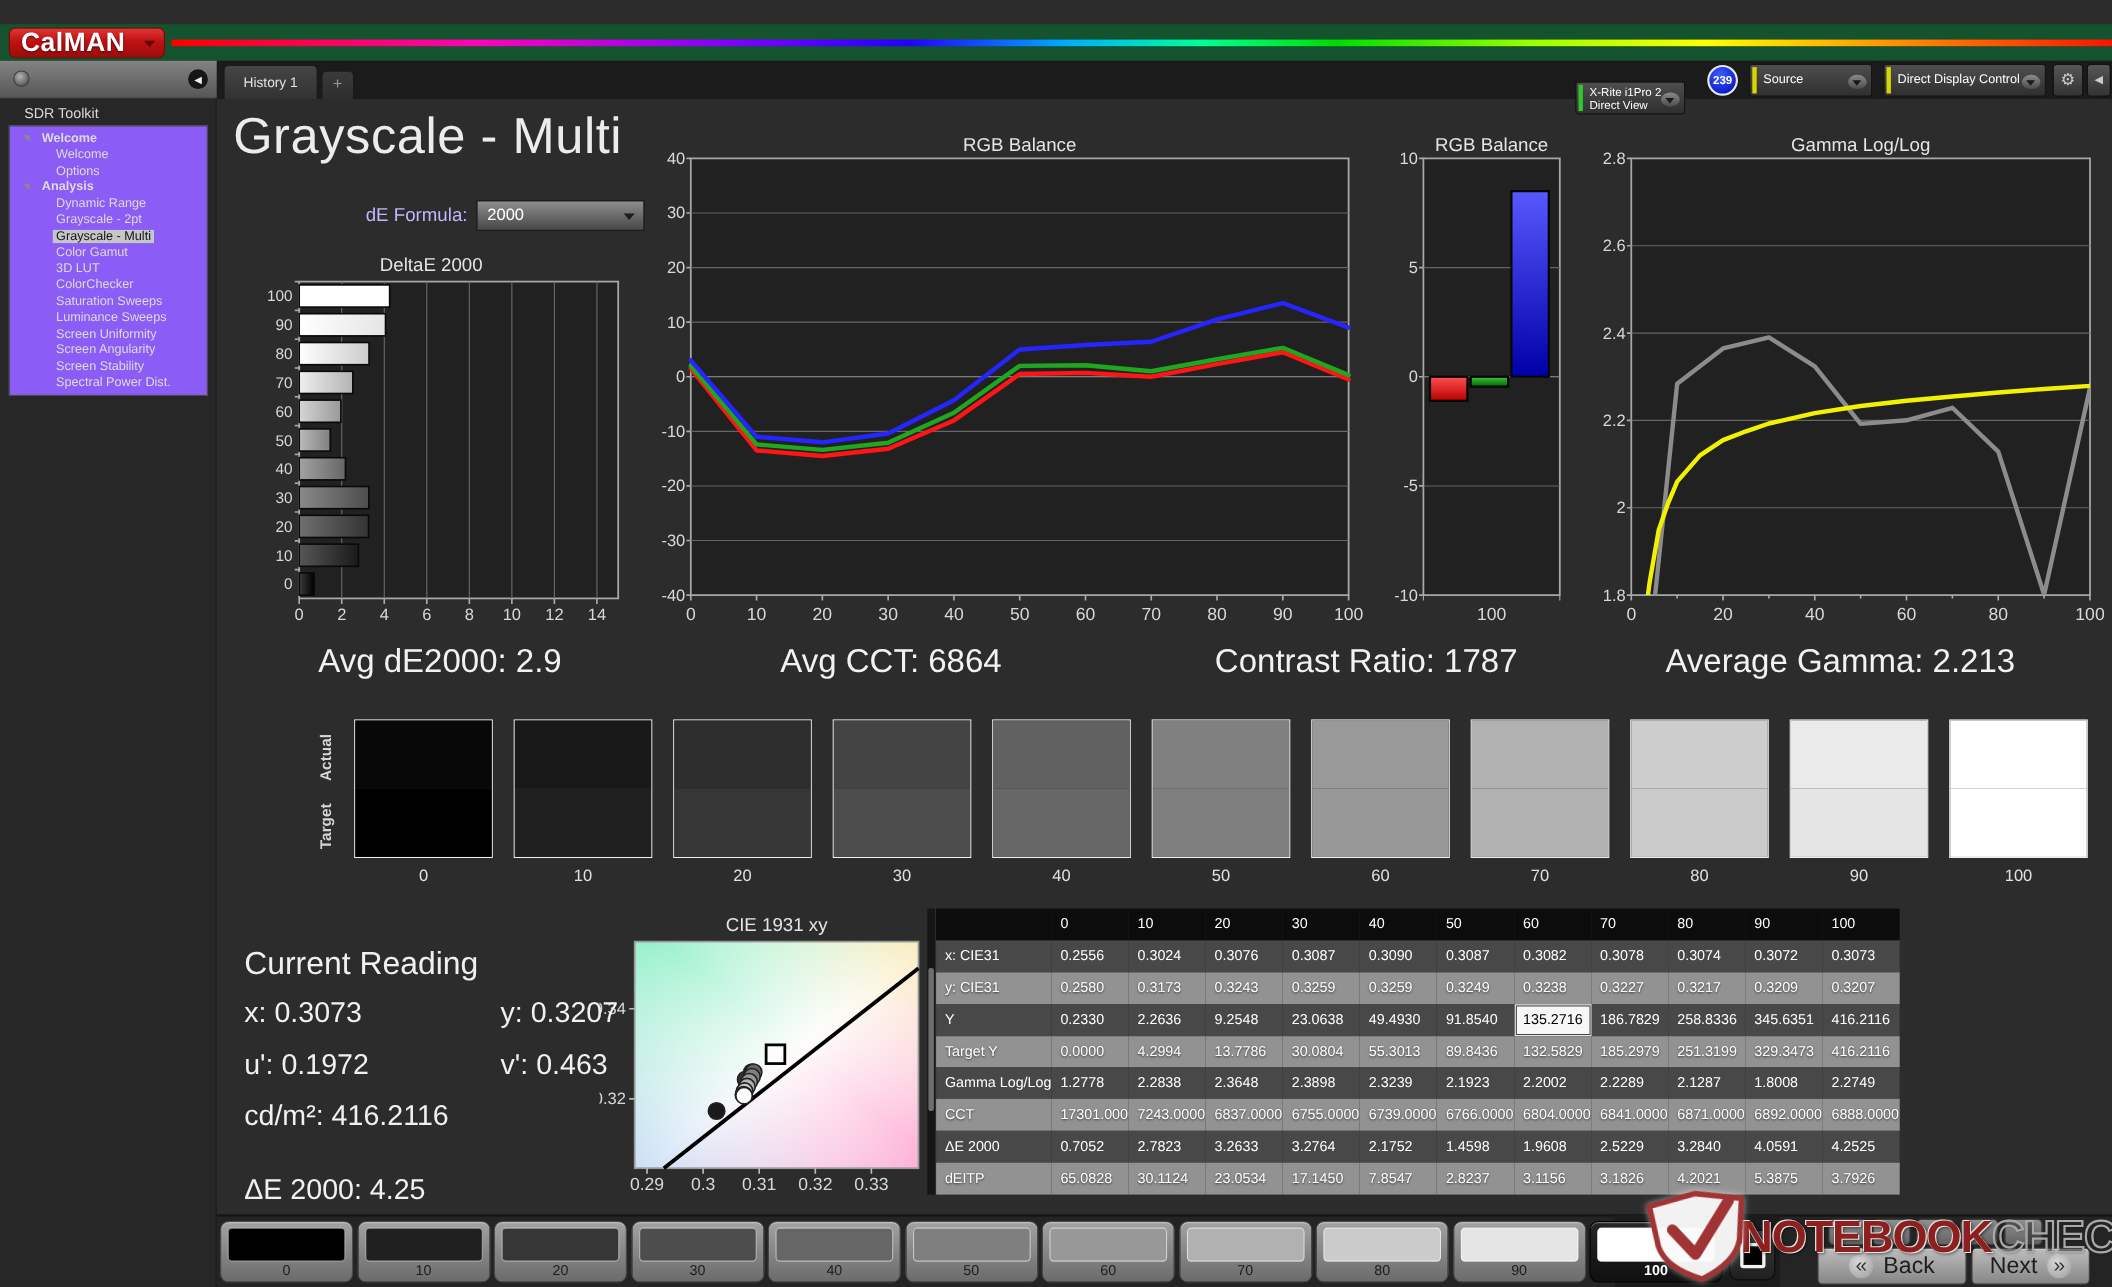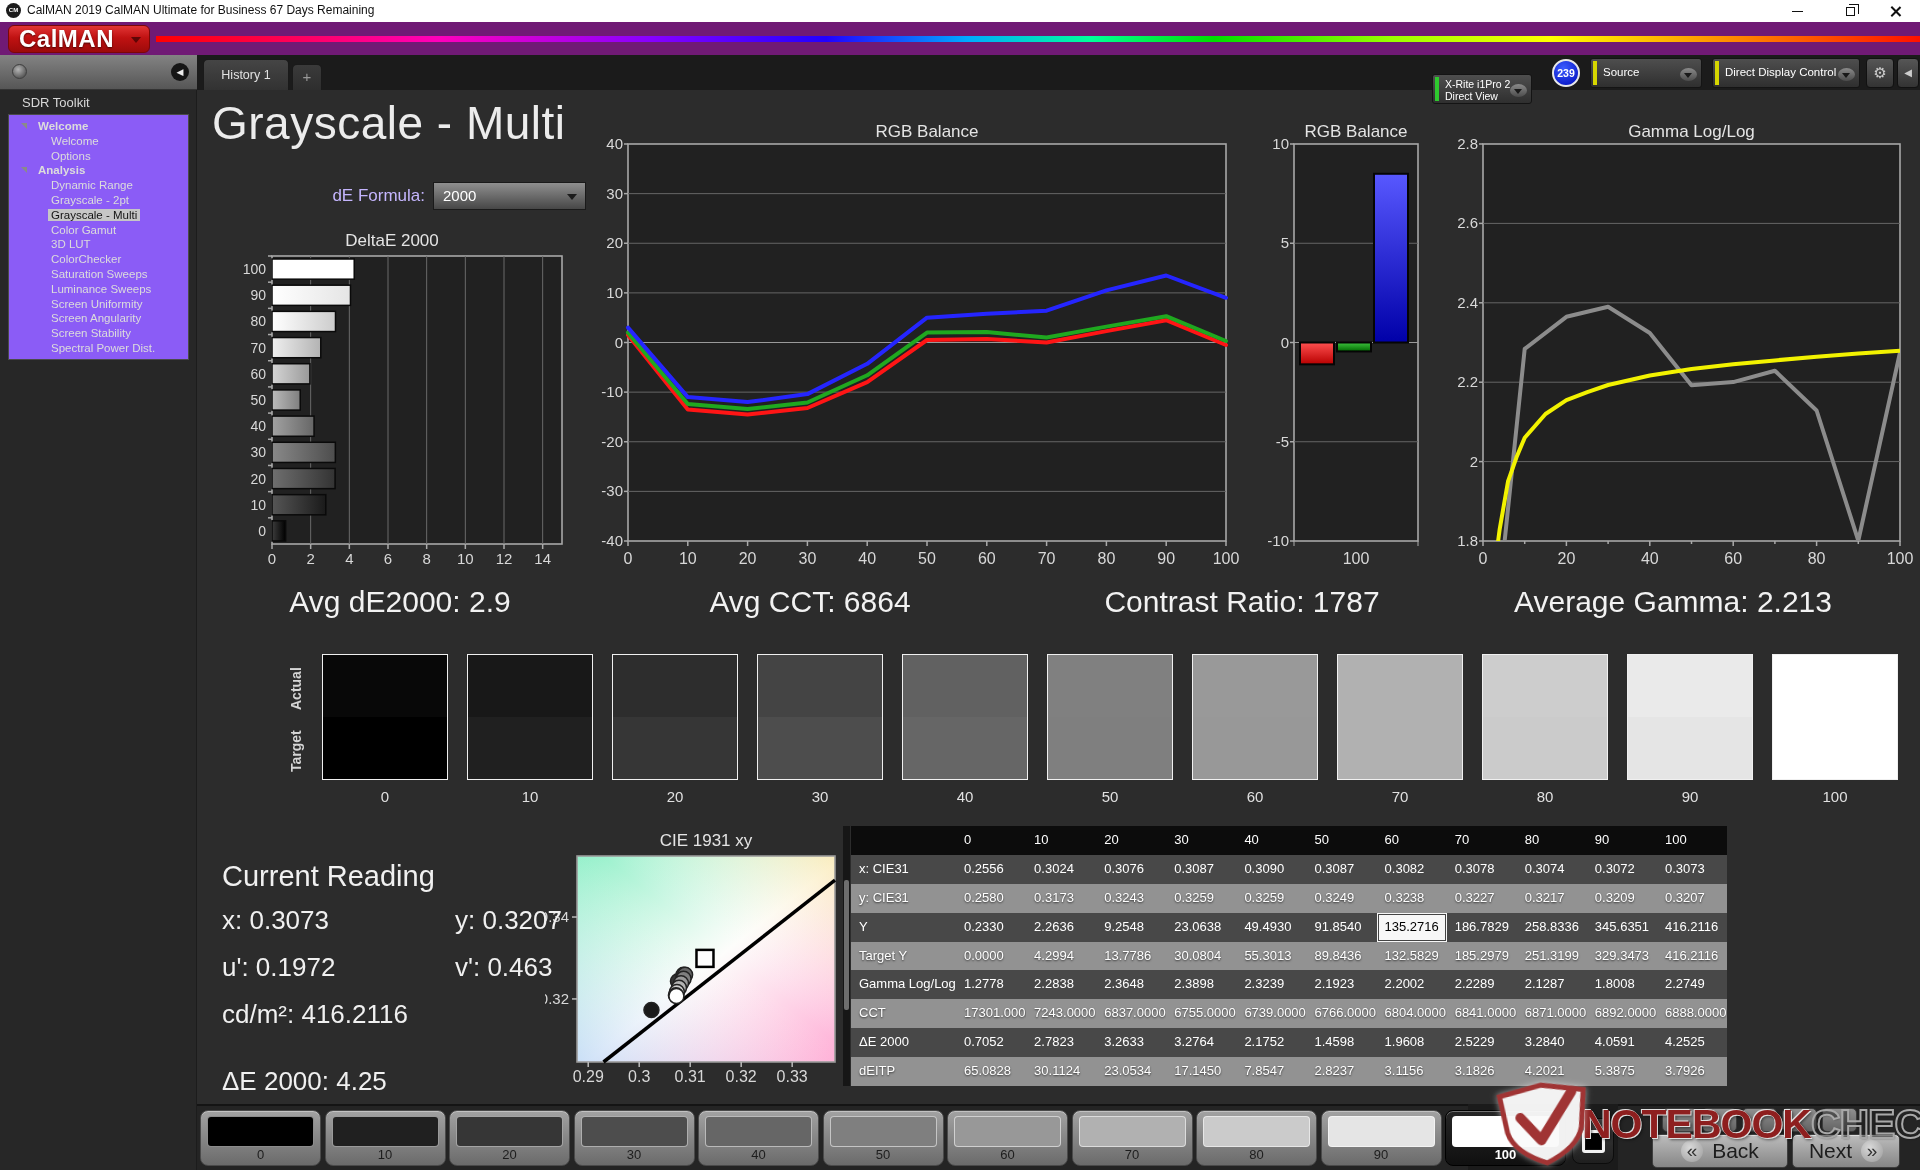--- a/index.html
+++ b/index.html
@@ -15,21 +15,21 @@
   .tb-title { position:absolute; left:27px; top:3px; font-size:12px; color:#111; }
   .winbtn { position:absolute; top:0; width:45px; height:22px; display:flex; align-items:center; justify-content:center; }
   .winbtn.min { left:1775px; } .winbtn.res { left:1828px; } .winbtn.cls { left:1873px; }
   .glyph-min { width:11px; height:1px; background:#111; }
   .glyph-res { position:relative; width:9px; height:9px; border:1px solid #111; background:#fff; }
   .glyph-res::before { content:""; position:absolute; left:2px; top:-4px; width:9px; height:9px; border:1px solid #111; border-left:none; border-bottom:none; }
   .glyph-cls { position:relative; width:11px; height:11px; }
   .glyph-cls::before,.glyph-cls::after { content:""; position:absolute; left:5px; top:-1px; width:1.5px; height:13px; background:#111; }
   .glyph-cls::before { transform:rotate(45deg);} .glyph-cls::after { transform:rotate(-45deg);}
   
-  .header { position:absolute; left:0; top:22px; width:1920px; height:33px; background:#701a75; z-index:20; }
+  .header { position:absolute; left:0; top:22px; width:1920px; height:33px; background:#14532d; z-index:20; }
   .logo { position:absolute; left:8px; top:3px; width:142px; height:28px; border-radius:6px;
     background:linear-gradient(#e23535 0%, #c01212 45%, #9d0b0b 100%); border:1px solid #7a0808;
     color:#fff; font-weight:bold; font-size:24px; line-height:26px; padding-left:10px; letter-spacing:0.5px;
     text-shadow:0 1px 2px rgba(0,0,0,.6); }
   .logo-arrow { position:absolute; right:6px; top:8px; width:14px; height:12px; }
   .logo-arrow::before { content:""; position:absolute; left:2px; top:3px; border-left:5px solid transparent; border-right:5px solid transparent; border-top:6px solid #5e0606; }
   .spectrum { position:absolute; left:156px; top:14px; width:1764px; height:6px;
     background:linear-gradient(90deg,#ff0000 0%,#ff00bb 16%,#8800ff 28%,#2200ff 38%,#00aaff 46%,#00ff99 53%,#00dd00 60%,#99ff00 70%,#ffff00 79%,#ff9900 88%,#ff1100 100%); }
   
   .toolrow { position:absolute; left:0; top:55px; width:1920px; height:35px; background:#1b1b1b; z-index:19; }
@@ -108,33 +108,20 @@
   .watermark { position:absolute; left:1496px; top:1082px; z-index:50; display:flex; align-items:center; pointer-events:none; }
   .wm-shield { transform:rotate(-5deg); margin-right:-10px; filter:drop-shadow(0 0 3px rgba(255,255,255,.55)); }
   .wm-t1 { font-size:41px; font-weight:bold; letter-spacing:-1px; color:#8e1f1f; text-shadow:-1px -1px 0 #e0e0e0, 1px 1px 0 #e0e0e0, 2px 2px 3px rgba(0,0,0,.5); }
   .wm-t2 { font-size:41px; font-weight:bold; letter-spacing:-1px; color:rgba(70,70,70,.25); -webkit-text-stroke:2px #a8a8a8; text-shadow:1px 1px 2px rgba(0,0,0,.4); }
 </style>
 </head>
 <body>
 
 <div id="app">
 
-  <div class="titlebar">
-    <div class="tb-icon">CM</div>
-    <div class="tb-title">CalMAN 2019 CalMAN Ultimate for Business 67 Days Remaining</div>
-    <div class="winbtn min">
-        <div class="glyph-min"></div>
-      </div>
-    <div class="winbtn res">
-        <div class="glyph-res"></div>
-      </div>
-    <div class="winbtn cls">
-        <div class="glyph-cls"></div>
-      </div>
-  </div>
 
   <div class="header">
     <div class="logo">
       <span>CalMAN</span>
       <span class="logo-arrow"></span>
     </div>
     <div class="spectrum"></div>
   </div>
 
   <div class="toolrow">

